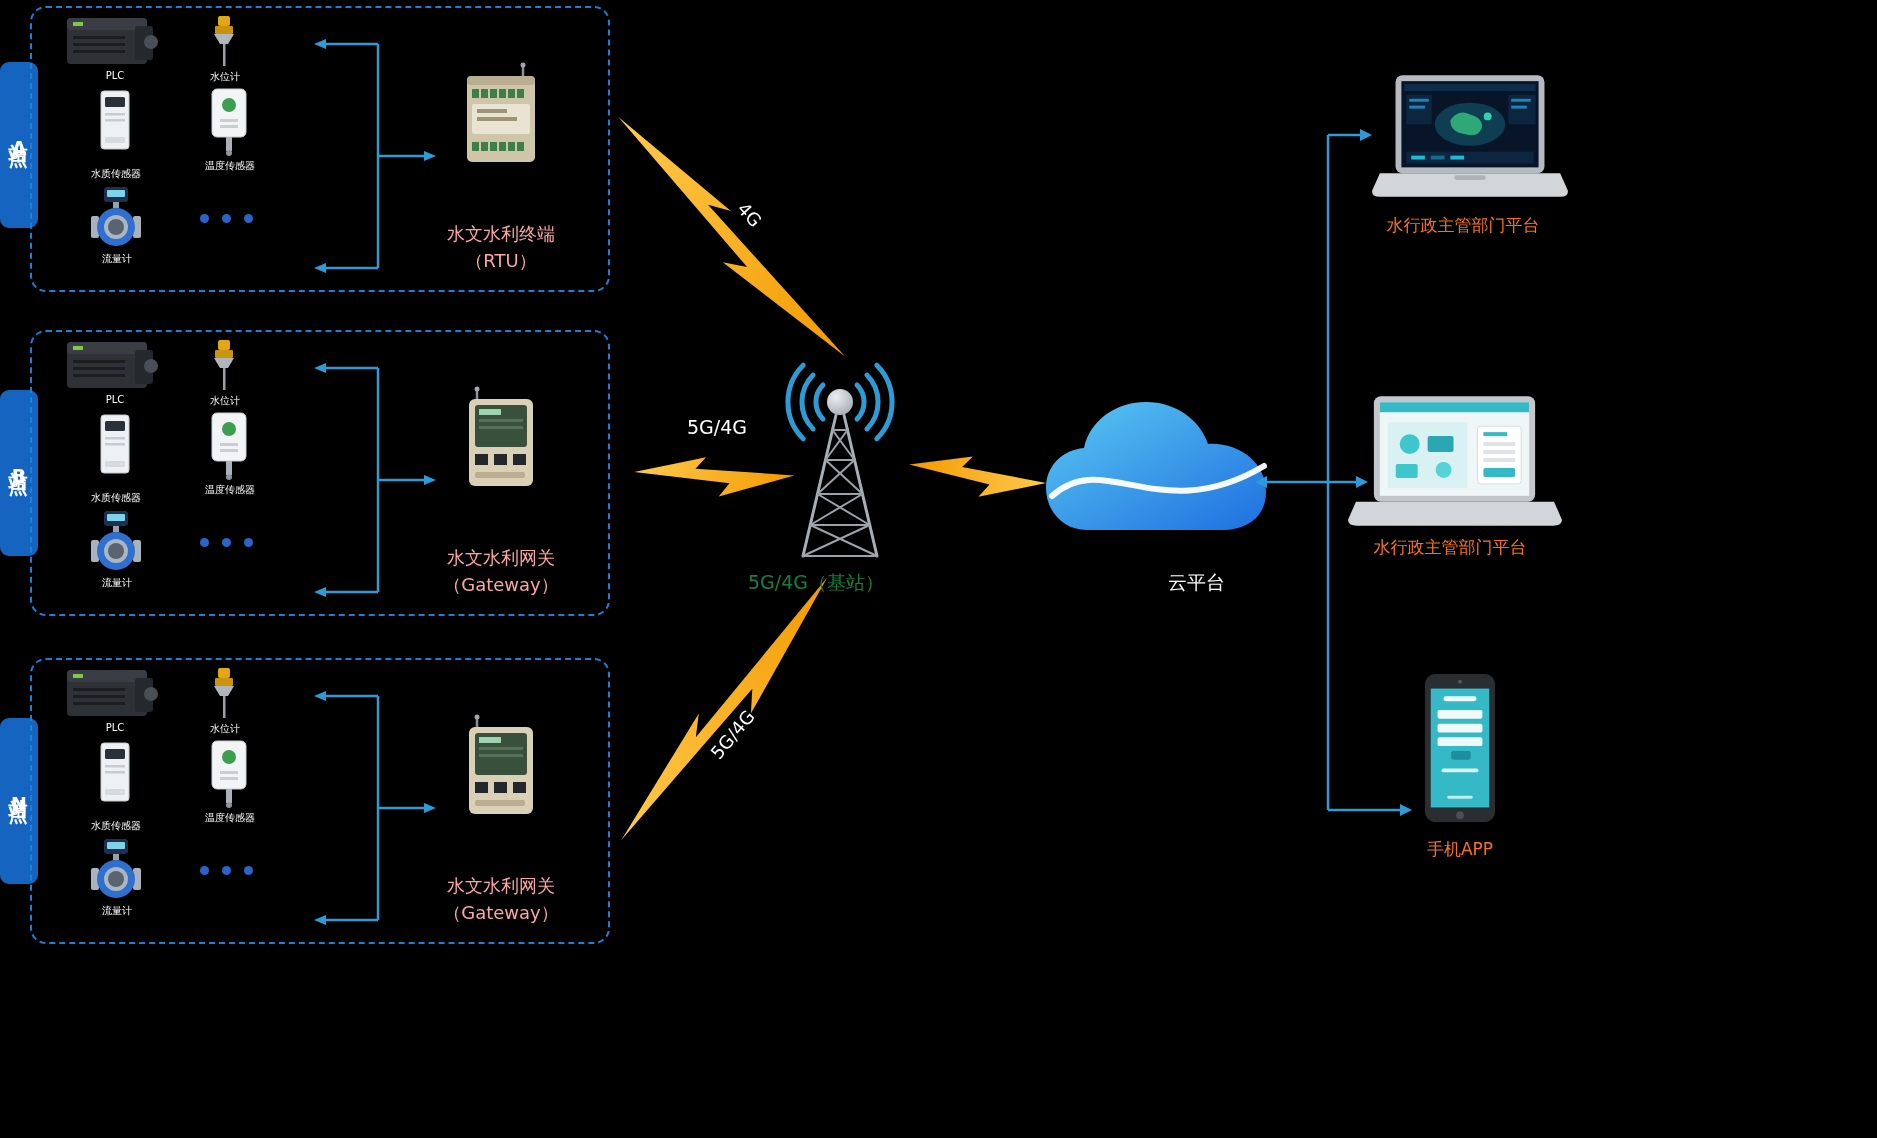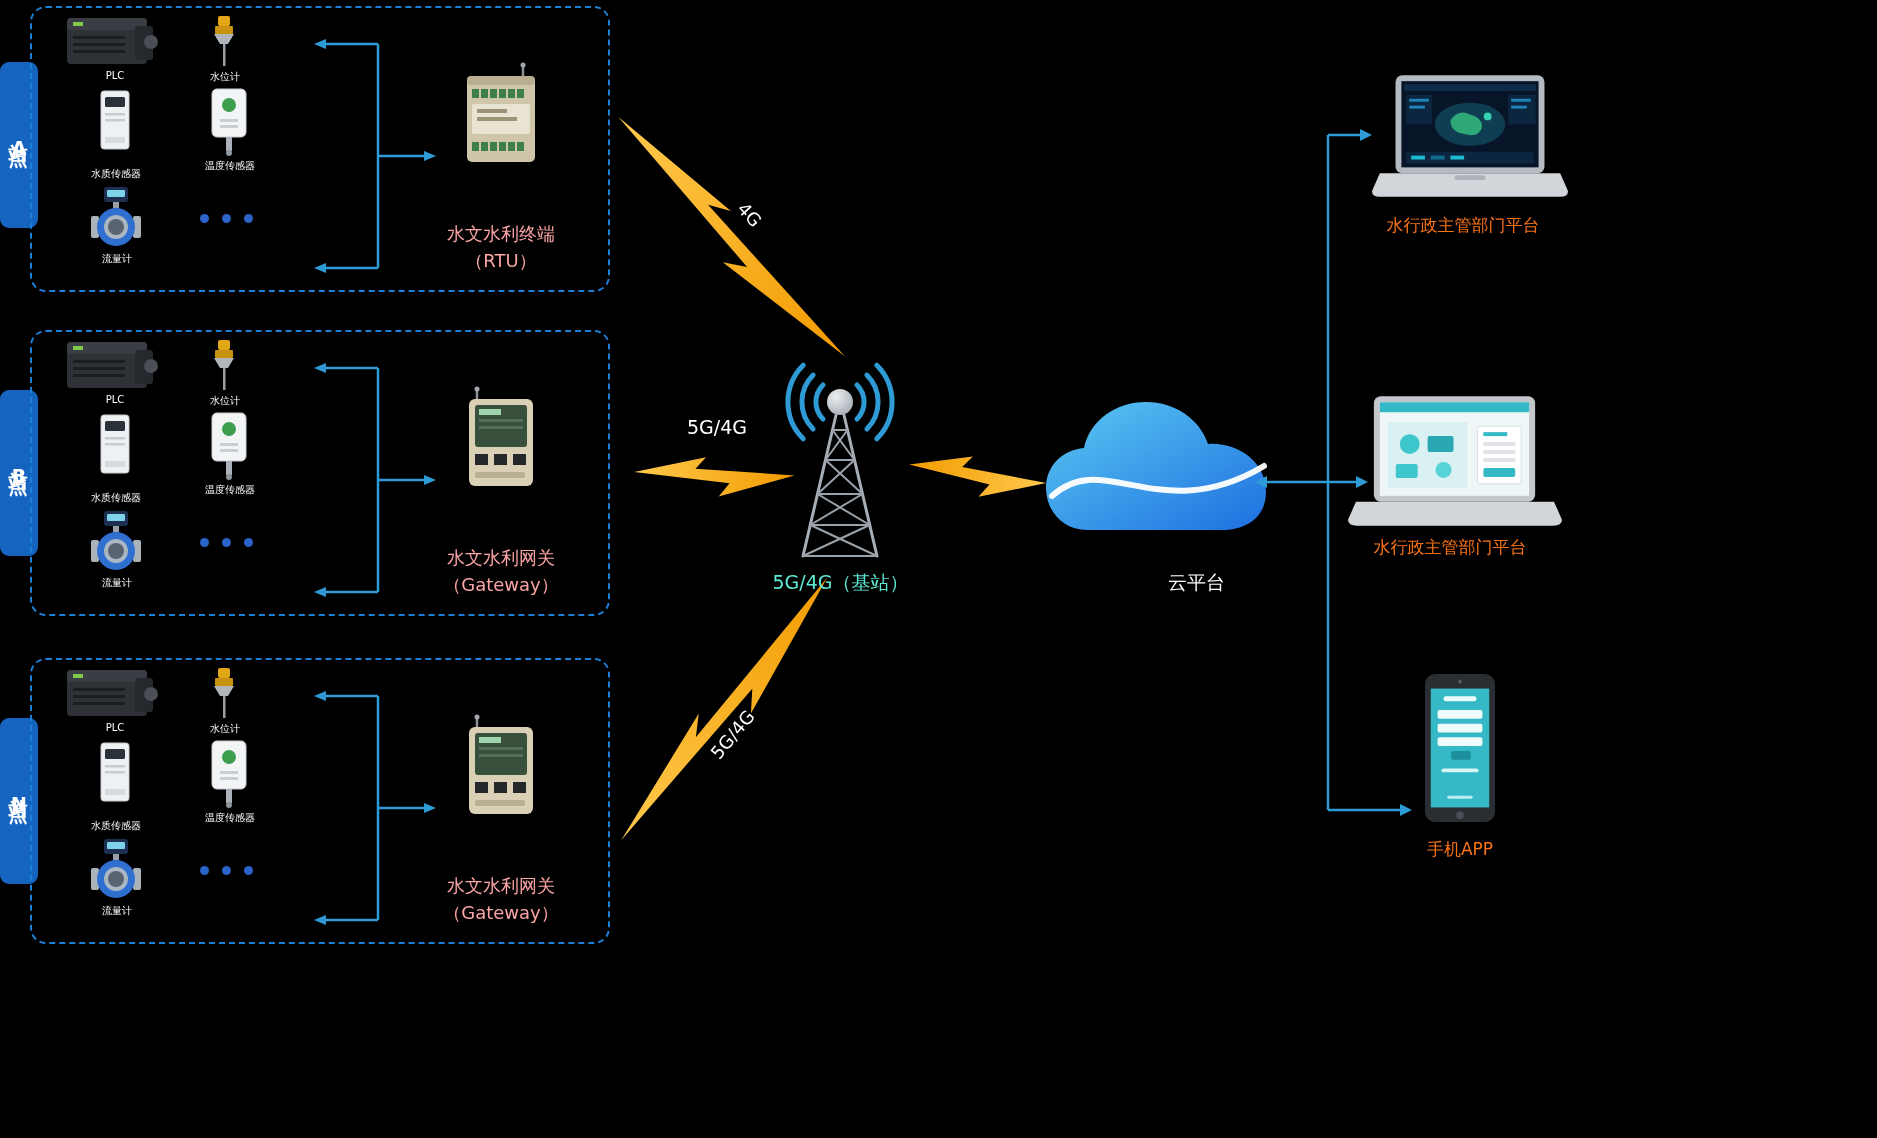--- a/index.html
+++ b/index.html
@@ -44,21 +44,21 @@
   .bolt-c { left:908px; top:456px; width:138px; height:42px; transform:rotate(12deg); }
 
   .link-label { position:absolute; color:#fff; white-space:nowrap; }
   .link-a { left:737px; top:204px; font-size:18px; transform:rotate(48deg); }
   .link-b { left:662px; top:416px; width:110px; text-align:center; font-size:19px; }
   .link-n { left:704px; top:724px; font-size:18px; transform:rotate(-50deg); }
 
   
   .tower { position:absolute; left:745px; top:358px; width:190px; height:205px; }
   .tower svg { width:100%; height:100%; display:block; }
-  .tower-label { position:absolute; left:748px; top:570px; width:185px; text-align:center; font-size:19px; color:#5eead4; }
+  .tower-label { position:absolute; left:748px; top:570px; width:185px; text-align:left; font-size:19px; color:#15803d; }
 
   .cloud { position:absolute; left:1042px; top:392px; width:230px; height:160px; }
   .cloud svg { width:100%; height:100%; display:block; }
   .cloud-label { position:absolute; left:1085px; top:570px; width:140px; text-align:right; font-size:19px; color:#fff; }
 
   
   .ic-laptop1 { left:1372px; top:74px;  width:196px; height:126px; }
   .ic-laptop2 { left:1348px; top:396px; width:214px; height:132px; }
   .ic-phone   { left:1422px; top:672px; width:76px;  height:152px; }
   .plabel { position:absolute; text-align:center; font-size:17px; color:#f97316; }

